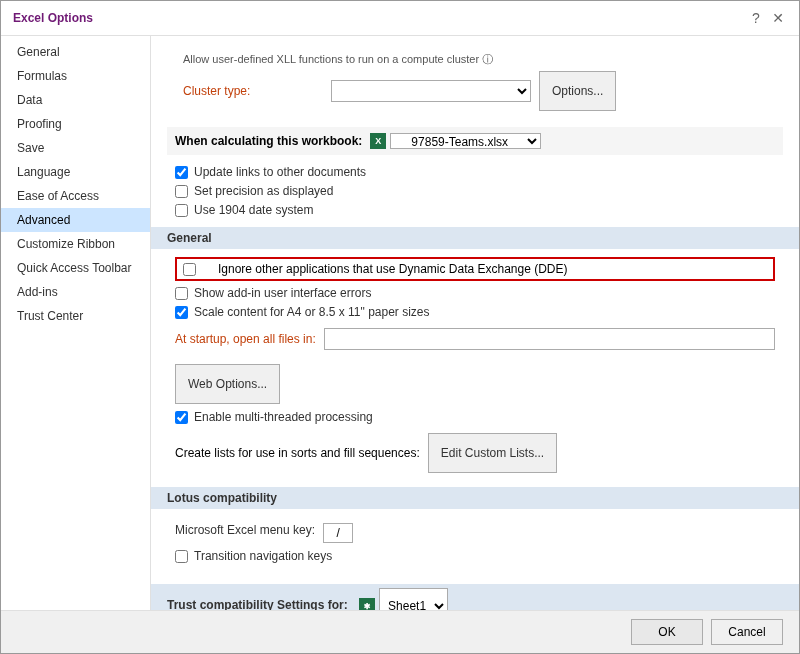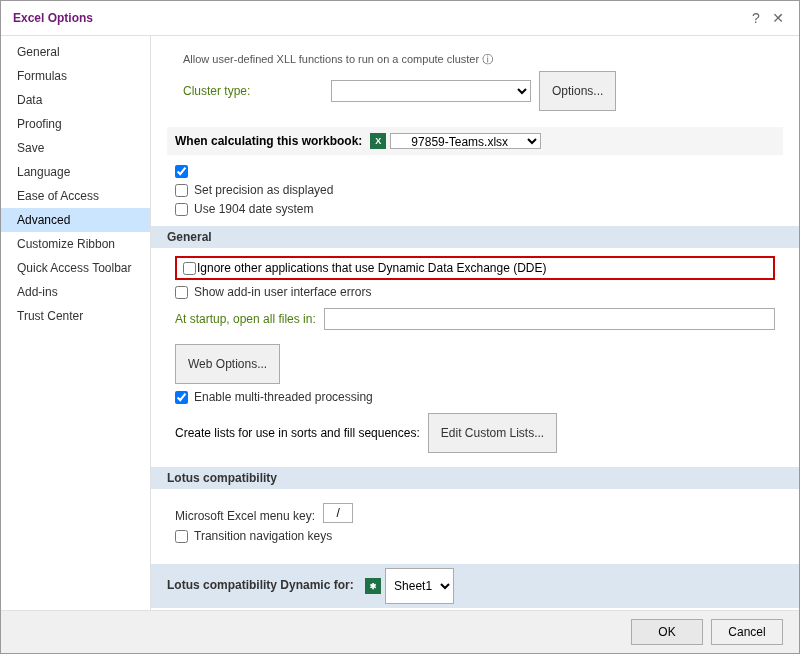--- a/index.html
+++ b/index.html
@@ -95,21 +95,21 @@
       background: #dce6f1;
       margin: 10px -16px 8px -16px;
       padding: 4px 16px;
       font-weight: bold;
       font-size: 12px;
       color: #333;
     }
     
     .form-row {
       display: flex;
-      align-items: flex-end;
+      align-items: flex-start;
       margin-bottom: 6px;
       gap: 8px;
     }
     
     .form-row label {
       font-size: 12px;
       color: #333;
     }
     
     .checkbox-row {
@@ -130,21 +130,21 @@
       color: #333;
       cursor: pointer;
     }
     
     .highlighted-row {
       border: 2px solid #cc0000;
       padding: 3px 6px;
       margin-bottom: 5px;
       display: flex;
       align-items: center;
-      gap: 1px;
+      gap: 22px;
     }
     
     .select-dropdown {
       height: 22px;
       border: 1px solid #ababab;
       font-size: 12px;
       padding: 0 4px;
       background: white;
     }
     
@@ -201,21 +201,21 @@
       border: 1px solid #ababab;
       background: #f0f0f0;
       font-size: 12px;
       padding: 0 12px;
       cursor: pointer;
       color: #333;
     }
     
     .inline-label {
       font-size: 12px;
-      color: #4d7c0f;
+      color: #c2410c;
       min-width: 140px;
     }
     
     .startup-row {
       display: flex;
       align-items: center;
       margin-bottom: 6px;
       gap: 8px;
     }
     
@@ -330,20 +330,21 @@
               <div class="excel-icon">X</div>
               <select style="height:16px; border:1px solid #ababab; font-size:12px; padding:0 16px; background:white;">
                 <option>97859-Teams.xlsx</option>
               </select>
             </div>
           </div>
 
           <div style="padding: 0 8px;">
             <div class="checkbox-row">
               <input type="checkbox" checked="" style="">
+              <label>Update links to other documents</label>
             </div>
             <div class="checkbox-row">
               <input type="checkbox" style="">
               <label>Set precision as displayed</label>
             </div>
             <div class="checkbox-row">
               <input type="checkbox" style="">
               <label>Use 1904 date system</label>
             </div>
           </div>
@@ -352,20 +353,24 @@
 
           <div style="padding: 0 8px;">
 
             <div class="highlighted-row">
               <input type="checkbox" style="">
               <label>Ignore other applications that use Dynamic Data Exchange (DDE)</label>
             </div>
             <div class="checkbox-row">
               <input type="checkbox" style="">
               <label>Show add-in user interface errors</label>
+            </div>
+            <div class="checkbox-row">
+              <input type="checkbox" checked="" style="">
+              <label>Scale content for A4 or 8.5 x 11" paper sizes</label>
             </div>
           </div>
 
           <div class="startup-row" style="padding: 4px 8px;">
             <label class="inline-label">At startup, open all files in:</label>
             <input type="text" class="text-input" style="width: 300px;">
           </div>
 
           <div style="padding: 4px 8px 6px 8px;">
             <button class="btn">Web Options...</button>
@@ -390,21 +395,21 @@
               <label>Microsoft Excel menu key:</label>
               <div class="lotus-menu-key">/</div>
             </div>
             <div class="checkbox-row">
               <input type="checkbox" style="">
               <label>Transition navigation keys</label>
             </div>
           </div>
 
           <div class="section-header">
-            <span>Lotus compatibility Dynamic for:</span>
+            <span>Trust compatibility Settings for:</span>
             <span style="margin-left: 8px;">
               <span style="display:inline-flex; align-items:center; gap:4px;">
                 <span class="sheet-icon" style="width:16px;height:16px;background:#1f7145;color:white;font-size:8px;font-weight:bold;display:inline-flex;align-items:center;justify-content:center;">✱</span>
                 <select style="height:36px; border:1px solid #ababab; font-size:12px; padding:0 4px; background:white; font-weight:normal;">
                   <option>Sheet1</option>
                 </select>
               </span>
             </span>
           </div>
 

